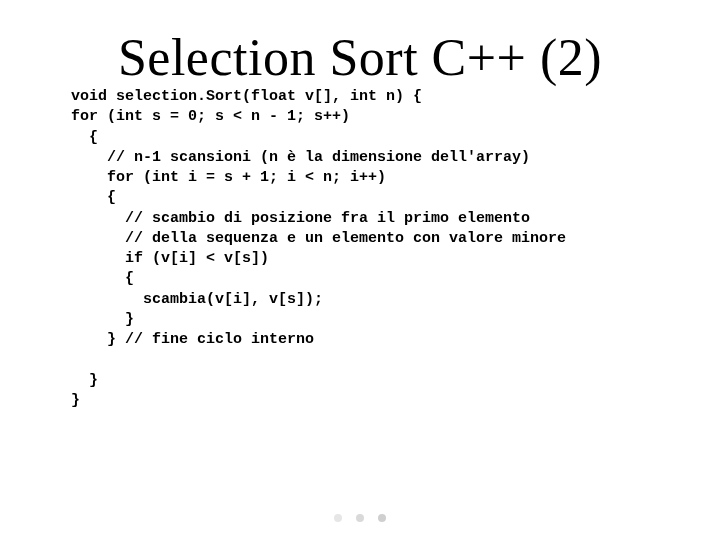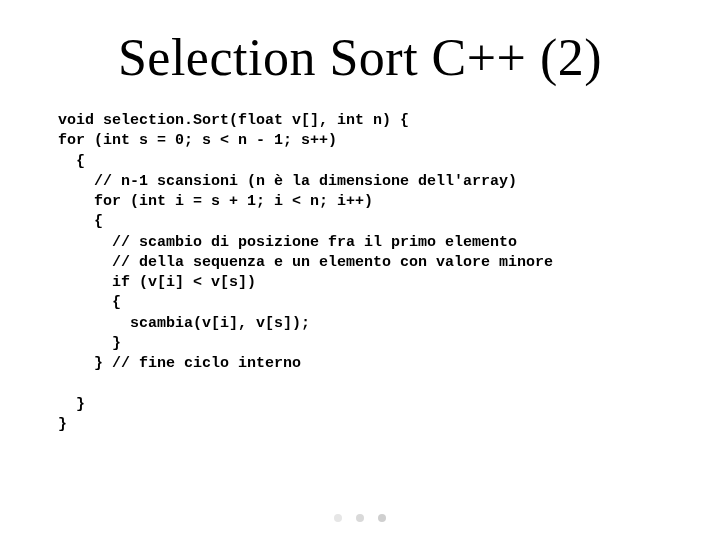--- a/index.html
+++ b/index.html
@@ -17,30 +17,29 @@
     height: 540px;
     box-sizing: border-box;
     padding: 28px 50px 40px 50px;
     position: relative;
   }
   .title {
     font-family: Garamond, Georgia, 'Times New Roman', serif;
     font-size: 52px;
     font-weight: 400;
     text-align: center;
-    margin-bottom: 24px;
     letter-spacing: 0.5px;
   }
   .code {
     font-family: 'Courier New', Courier, monospace;
     font-size: 15px;
     font-weight: bold;
     line-height: 1.35;
     white-space: pre;
-    margin-left: 8px;
+    margin-left: 21px;
   }
   .dots {
     position: absolute;
     bottom: 18px;
     left: 50%;
     transform: translateX(-50%);
     display: flex;
     gap: 14px;
   }
   .dot {

